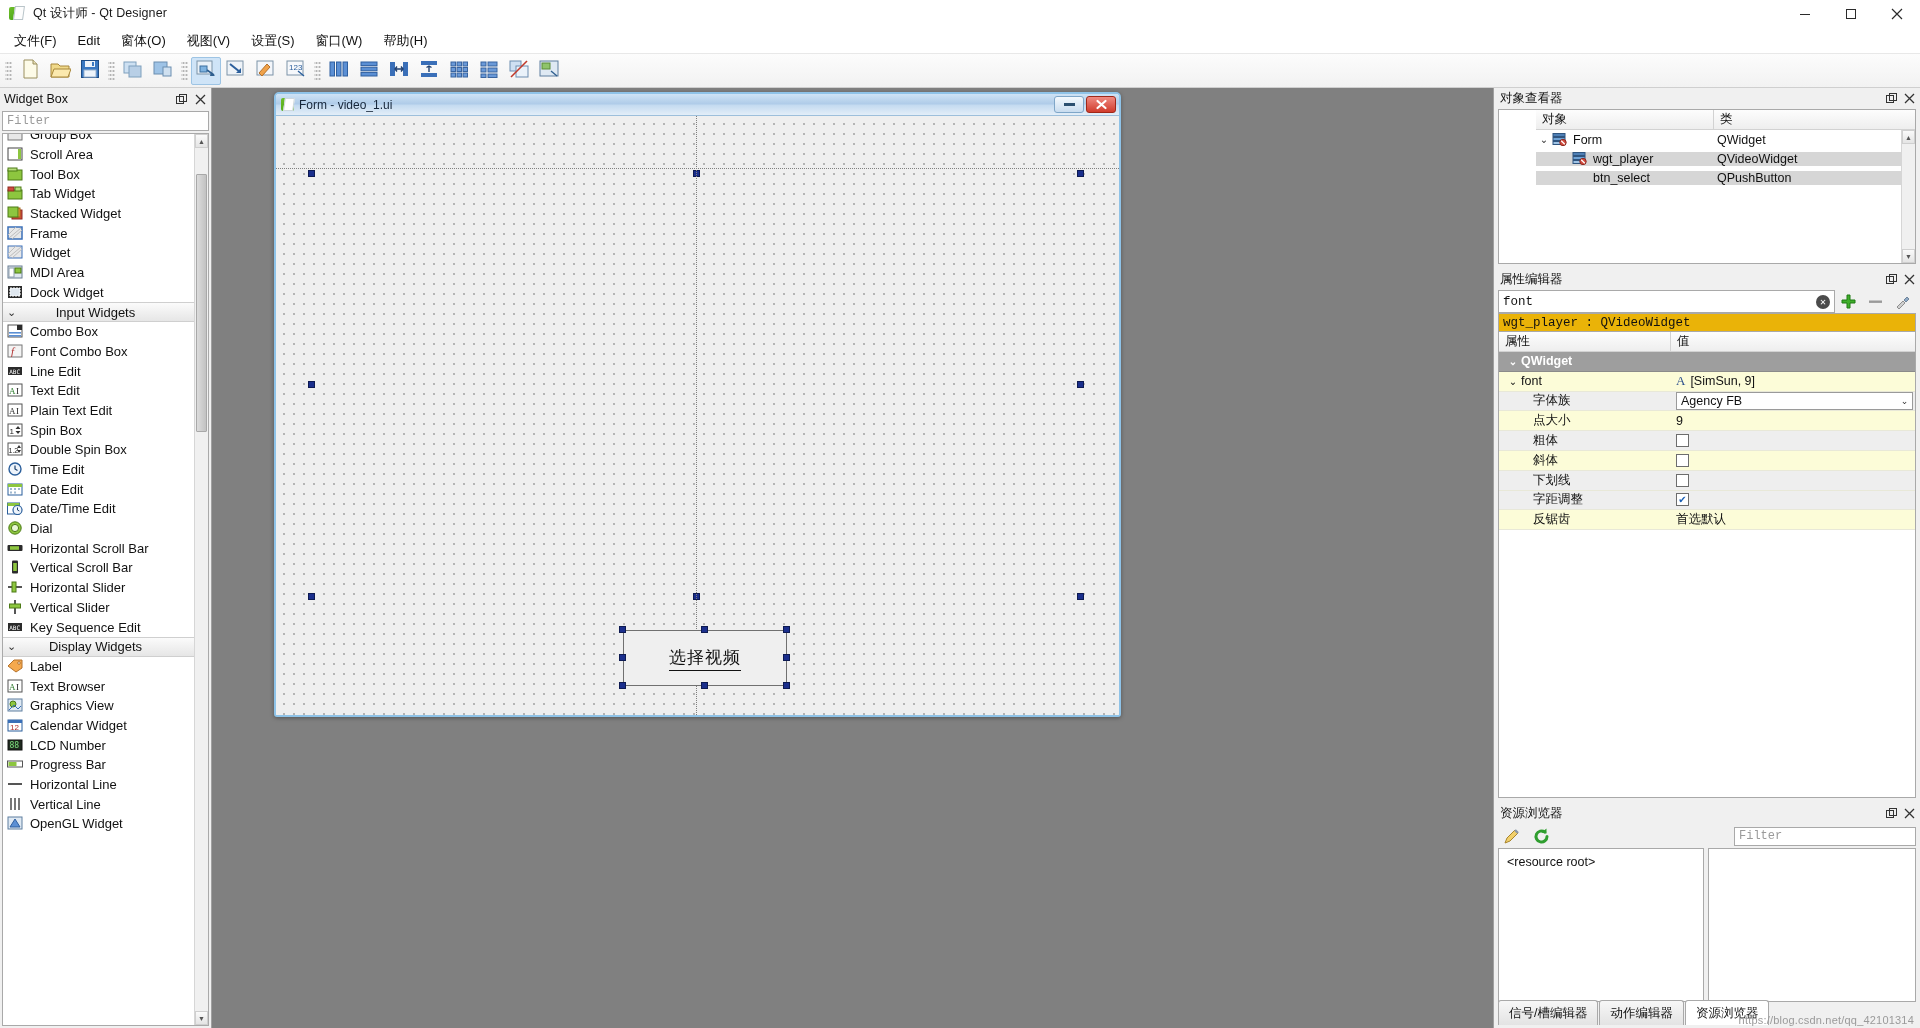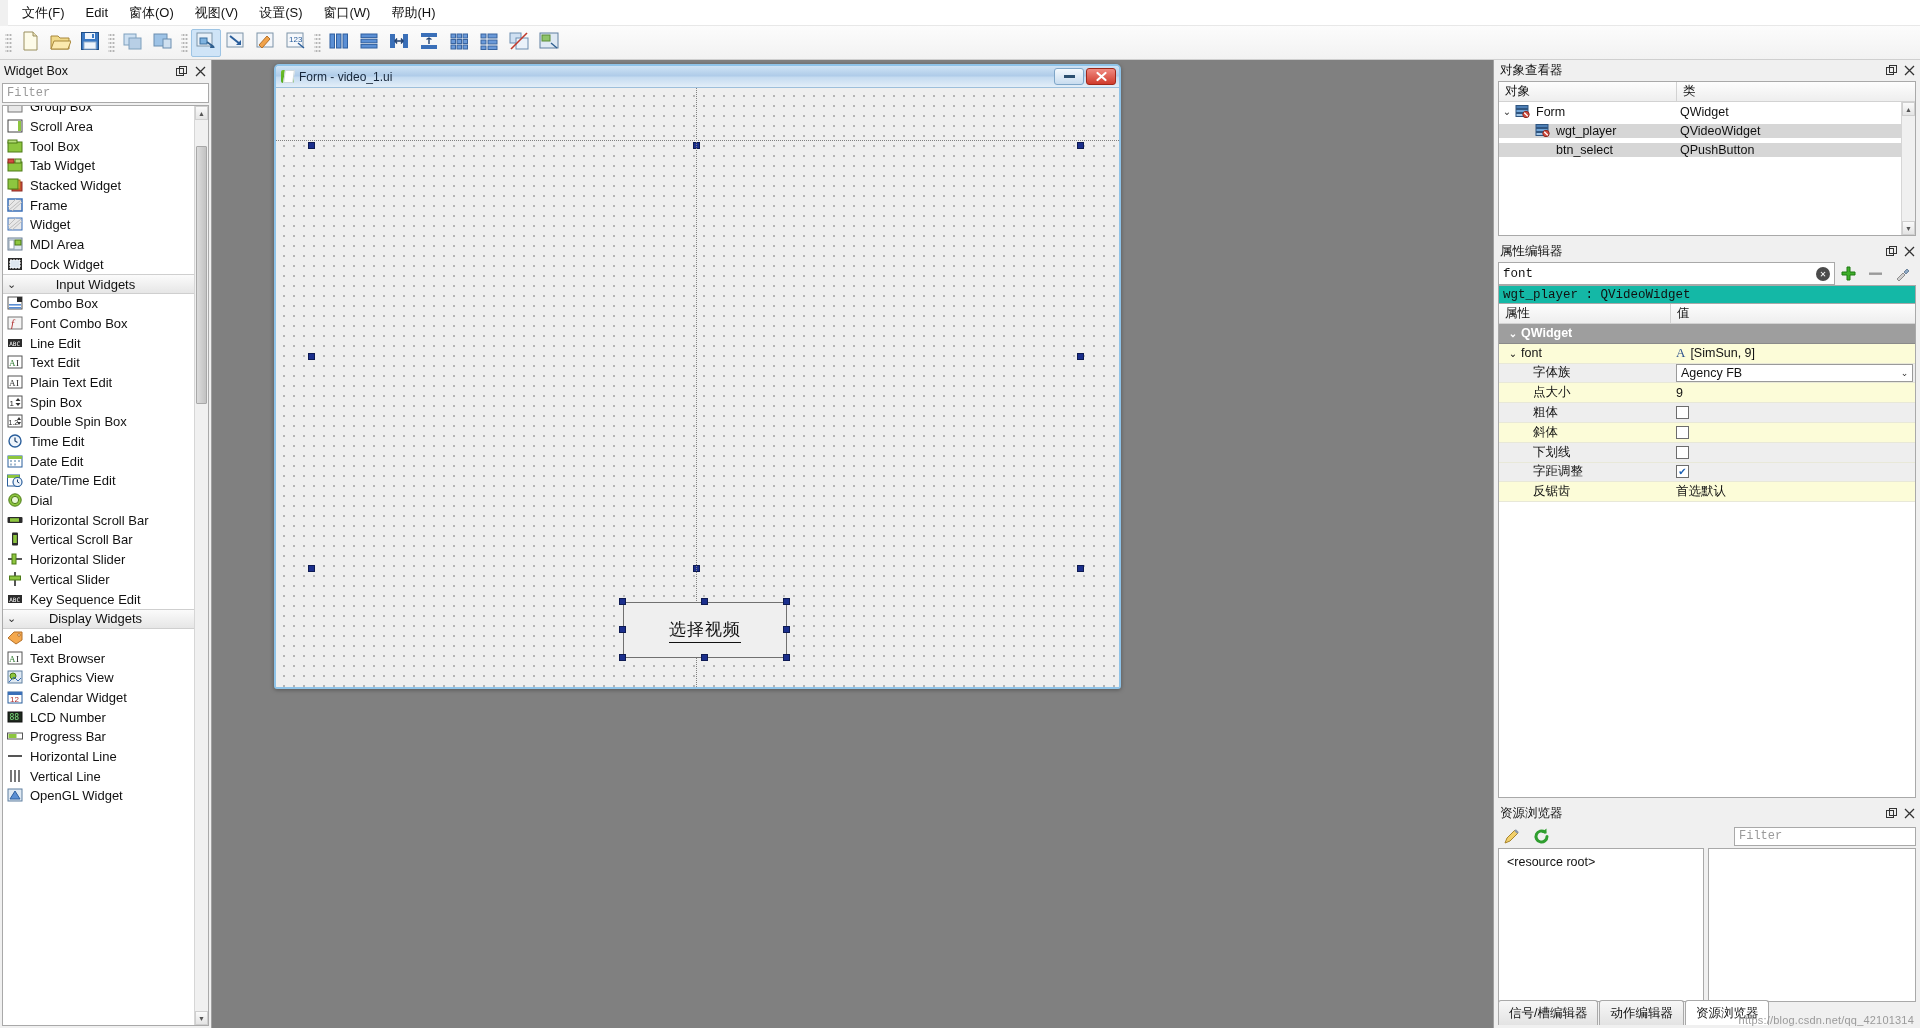--- a/index.html
+++ b/index.html
@@ -54,21 +54,20 @@
   }
   .win-btn svg { display:block; }
 
   
   .menubar {
     height: 26px; flex:0 0 26px;
     background: #ffffff;
     display: flex; align-items: center;
     padding-left: 4px;
     border-bottom: 1px solid #e8e8e8;
-    margin-left: 8px;
   }
   .menu-item {
     font-size: 13px; color:#111;
     padding: 3px 10px; margin-right:1px;
     line-height: 18px;
     white-space: nowrap;
   }
 
   
   .toolbar {
@@ -279,20 +278,21 @@
   }
   .panel-hdr .t { flex:1 1 auto; }
   .panel-hdr .dbtn { width:15px;height:15px;display:flex;align-items:center;justify-content:center;margin-right:3px;color:#333;}
 
   .objtree {
     height: 155px; flex:0 0 155px;
     margin: 0 4px 5px 4px;
     background:#fff; border:1px solid #a9a9a9;
     display:flex; flex-direction:column;
     position:relative;
+    padding-left:37px;
   }
   .tree-head {
     height: 20px; flex:0 0 20px;
     display:flex; align-items:stretch;
     background: linear-gradient(180deg,#fdfdfd,#eeeeee);
     border-bottom:1px solid #d2d2d2;
     font-size: 12.5px; color:#111;
   }
   .tree-head .c1 { width: 178px; flex:0 0 178px; display:flex;align-items:center;padding-left:6px; border-right:1px solid #d2d2d2;}
   .tree-head .c2 { flex:1 1 auto; display:flex;align-items:center;padding-left:6px;}
@@ -331,21 +331,21 @@
     background:#4b4b4b; color:#fff; font-size:10px;
     display:flex;align-items:center;justify-content:center;
     flex:0 0 14px;
   }
   .prop-search .ibtn {
     width: 27px; height:23px;
     display:flex;align-items:center;justify-content:center;
   }
   .prop-obj {
     height: 18px; flex:0 0 18px;
-    background:#14b8a6; border:1px solid #a9a9a9; border-bottom:none;
+    background:#eab308; border:1px solid #a9a9a9; border-bottom:none;
     display:flex; align-items:center; padding-left:4px;
     font-family:"Liberation Mono", monospace;
     font-size:12.5px; color:#111;
   }
   .prop-table {
     flex: 1 1 auto;
     background:#fff; border:1px solid #a9a9a9;
     overflow:hidden;
     display:flex; flex-direction:column;
     min-height:0;
@@ -432,20 +432,44 @@
     position:absolute; right:6px; bottom:2px;
     font-size: 11px; color:#9a9a9a;
     letter-spacing:.2px;
   }
 </style>
 </head>
 <body>
 
 <div id="app">
 
+  <div class="titlebar">
+    <div class="app-icon">
+      <div class="sq"></div>
+        <div class="pg"></div>
+    </div>
+    <div class="title-text">Qt 设计师 - Qt Designer</div>
+    <div class="win-buttons">
+      <div class="win-btn">
+        <svg width="12" height="12" viewBox="0 0 12 12">
+            <rect x="1" y="6" width="10" height="1" fill="#2b2b2b"></rect>
+          </svg>
+      </div>
+      <div class="win-btn">
+        <svg width="12" height="12" viewBox="0 0 12 12">
+            <rect x="1.5" y="1.5" width="9" height="9" fill="none" stroke="#2b2b2b" stroke-width="1"></rect>
+          </svg>
+      </div>
+      <div class="win-btn close">
+        <svg width="12" height="12" viewBox="0 0 12 12">
+            <path d="M1 1 L11 11 M11 1 L1 11" stroke="#2b2b2b" stroke-width="1.2" fill="none"></path>
+          </svg>
+      </div>
+    </div>
+  </div>
 
   <div class="menubar" id="menubar">
       <div class="menu-item">文件(F)</div>
       <div class="menu-item">Edit</div>
       <div class="menu-item">窗体(O)</div>
       <div class="menu-item">视图(V)</div>
       <div class="menu-item">设置(S)</div>
       <div class="menu-item">窗口(W)</div>
       <div class="menu-item">帮助(H)</div>
     </div>

